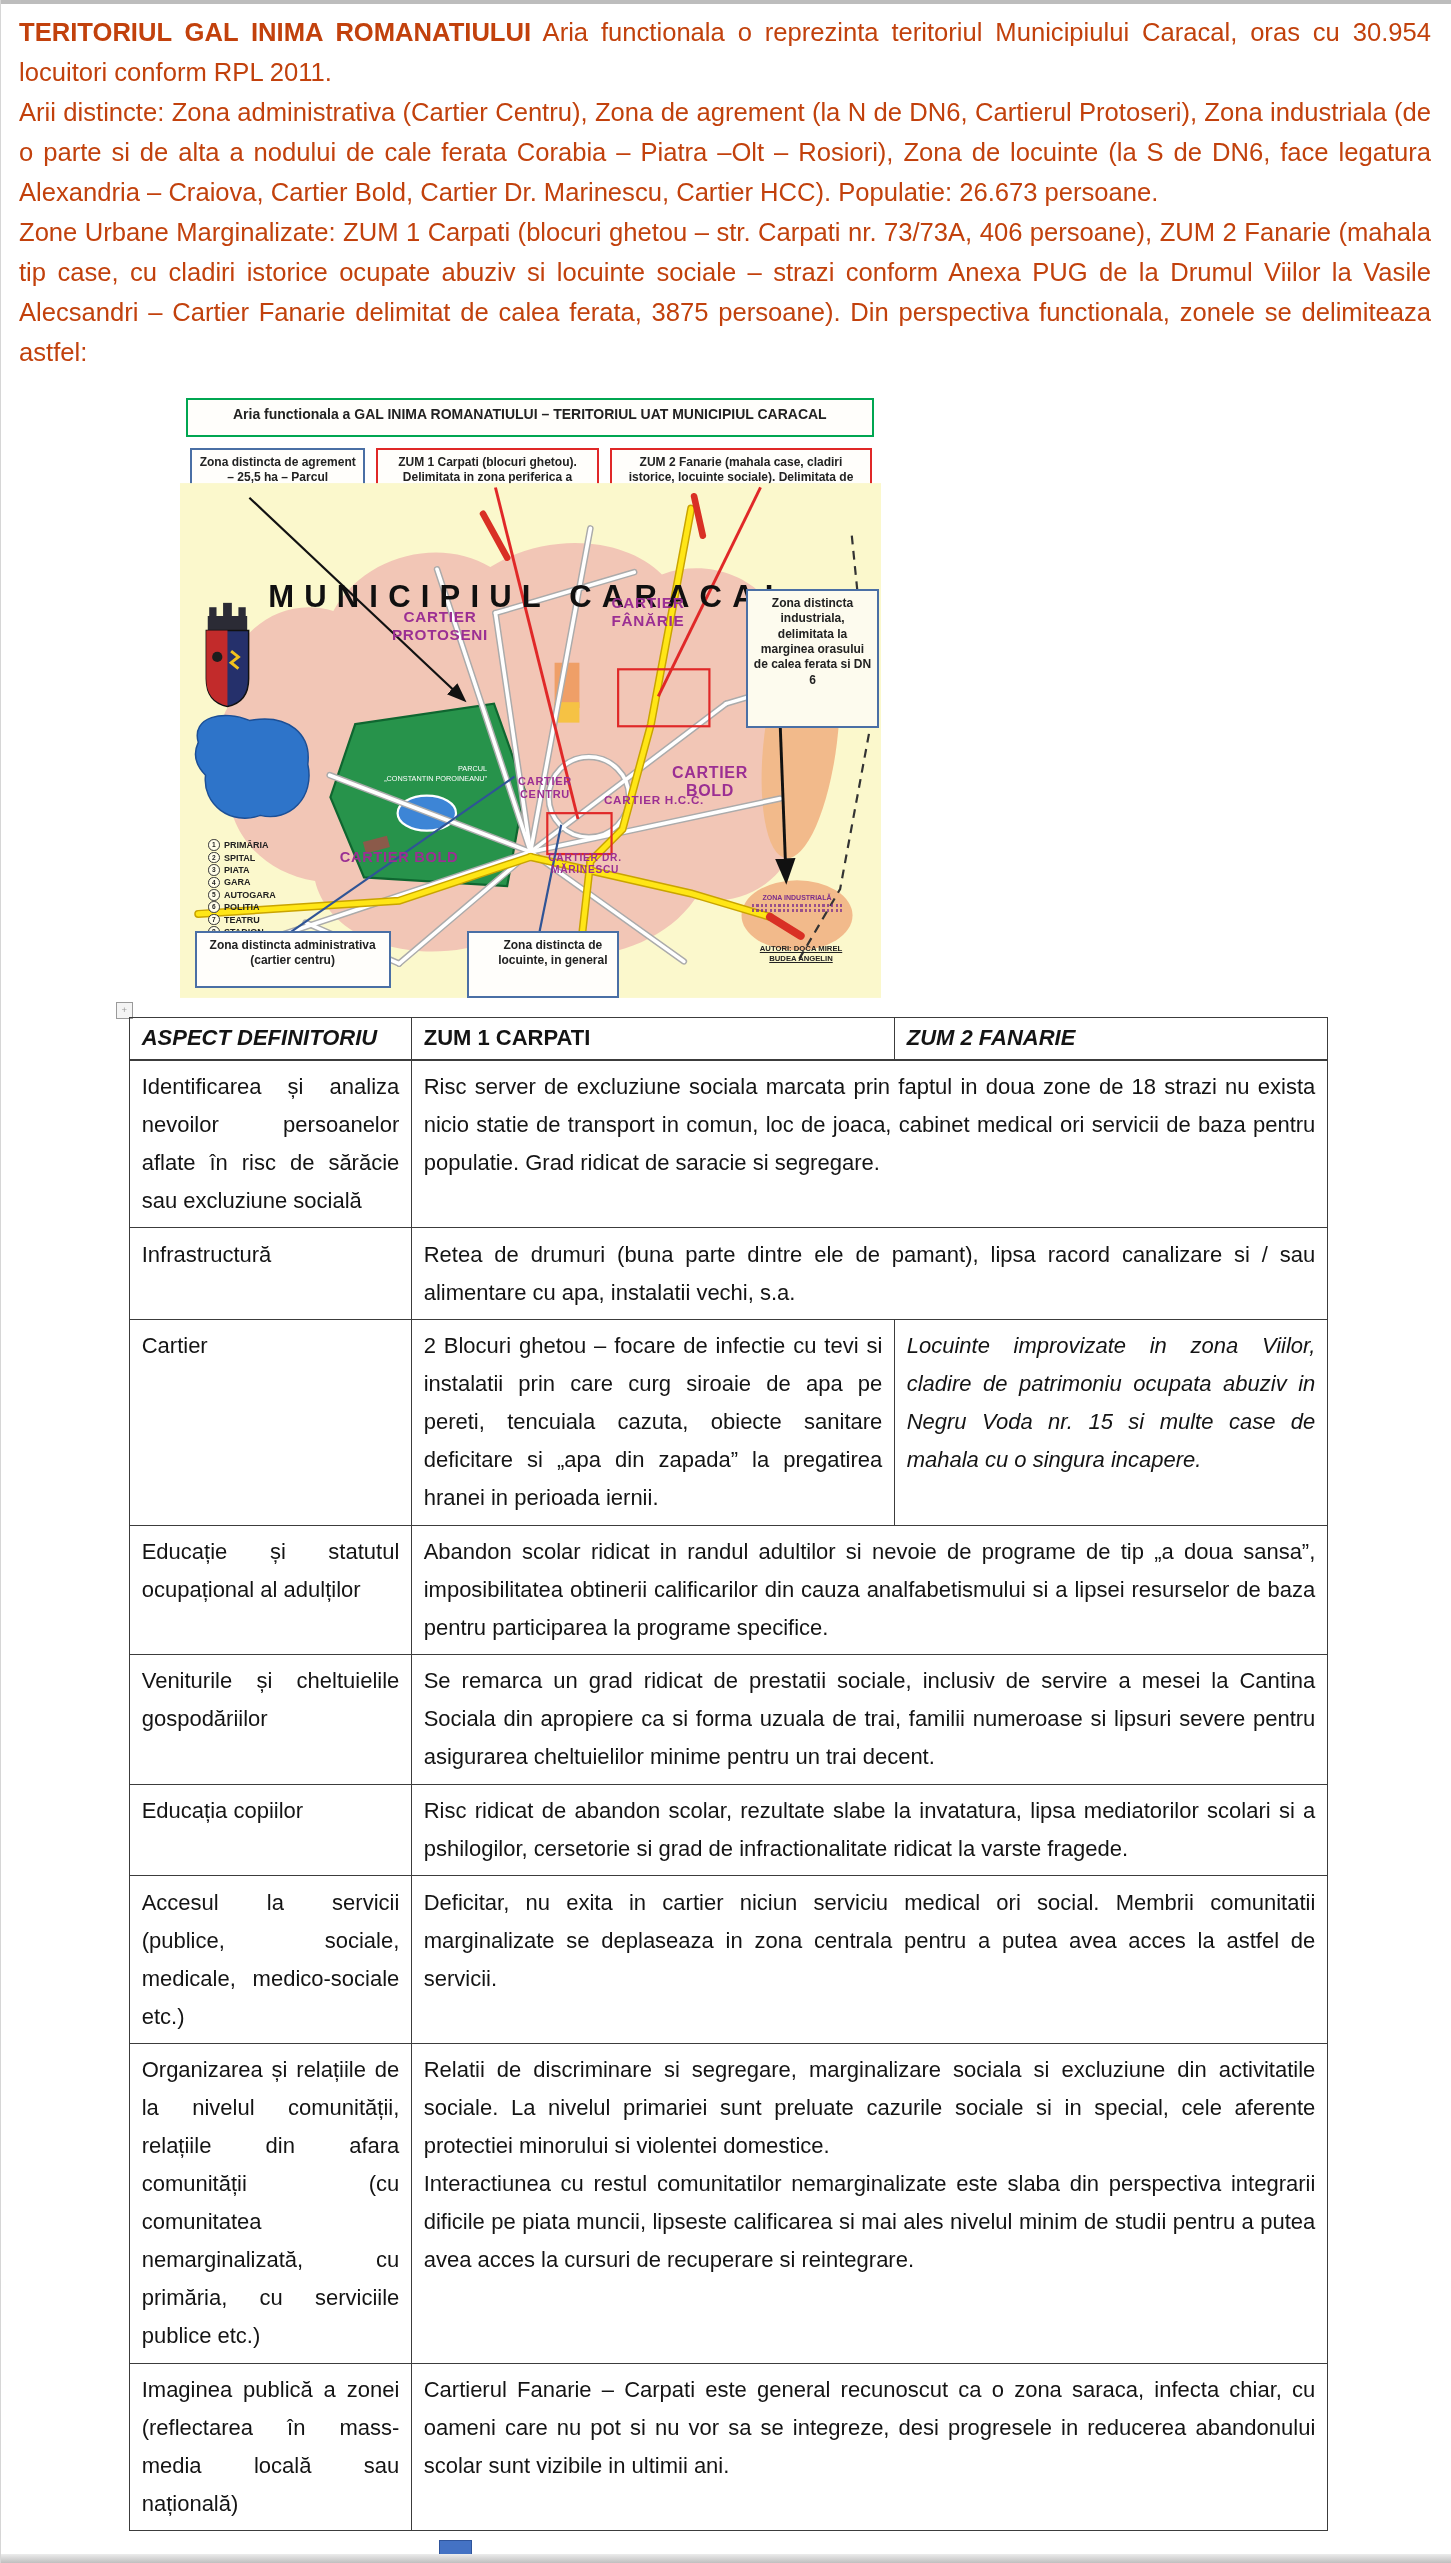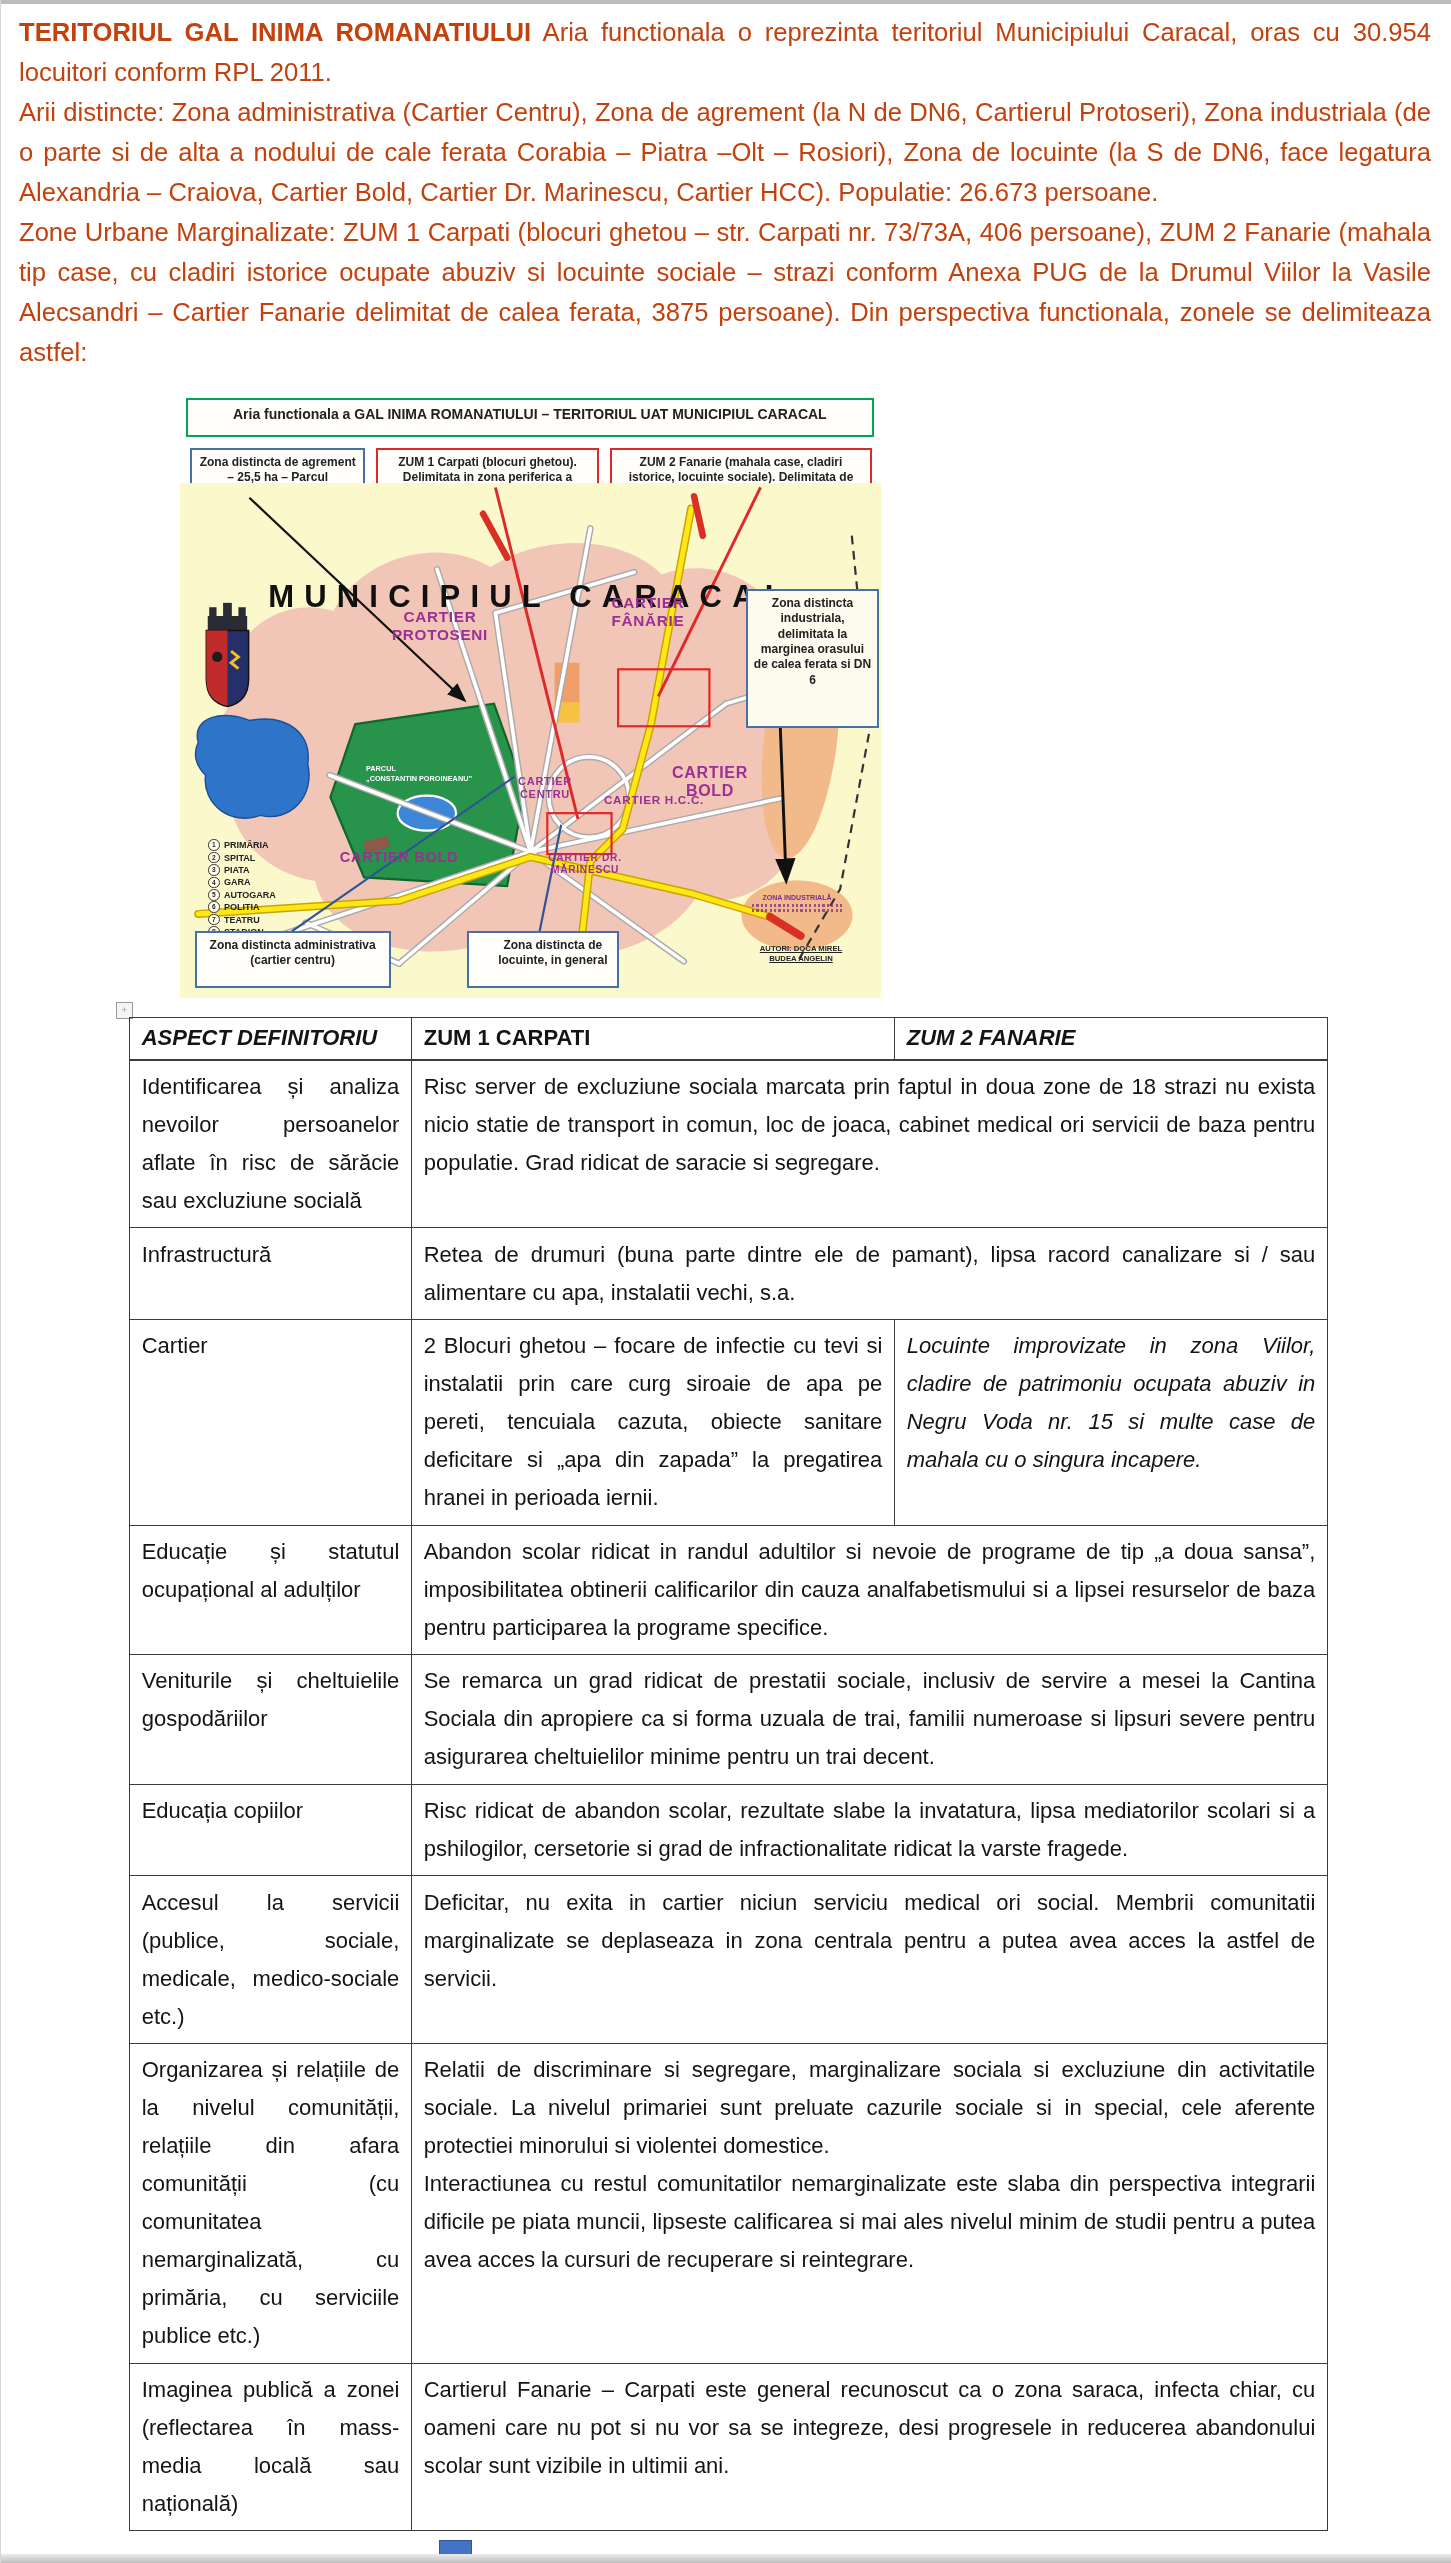--- a/index.html
+++ b/index.html
@@ -20,36 +20,36 @@
            font-size:12px;line-height:15.3px;color:#222;padding:5.1px 4.4px;font-weight:bold;}
   .t-box{left:5.8px;top:2.9px;width:688px;height:39px;border:2.9px solid #00A651;
          font-size:14px;line-height:29px;padding:0;}
   .b-blue{border:2.9px solid #4A6FA5;}
   .b-red{border:2.9px solid #E02828;}
   .c-agrement{left:10.2px;top:53px;width:175px;height:89px;}
   .c-zum1{left:196px;top:53px;width:223px;height:89px;}
   .c-zum2{left:430px;top:53px;width:262px;height:89px;}
   .c-industrial{left:566px;top:194px;width:133px;height:139px;z-index:5;background:#fdfbee;}
   .c-admin{left:14.6px;top:536px;width:196px;height:57px;z-index:6;font-size:12px;}
-  .c-locuinte{left:287px;top:536px;width:152px;height:57px;z-index:6;font-size:12px;padding-left:24px;}
+  .c-locuinte{left:287px;top:536px;width:152px;height:67px;z-index:6;font-size:12px;padding-left:24px;}
   .canvas-wrap{position:absolute;left:0;top:88px;width:701px;height:515px;}
   .canvas-wrap svg{display:block;}
   .city-title{position:absolute;left:66px;top:184px;width:570px;text-align:center;
               font-size:31px;font-weight:bold;letter-spacing:10.2px;color:#101010;z-index:3;}
   .dist{position:absolute;z-index:3;text-align:center;font-weight:bold;color:#9B2F93;
         letter-spacing:0.7px;line-height:1.15;}
   .dist-0{left:194px;top:213px;width:132px;font-size:15.3px;}
   .dist-1{left:402px;top:199px;width:132px;font-size:15.3px;}
   .dist-2{left:468px;top:369px;width:124px;font-size:16px;}
   .dist-3{left:314px;top:380px;width:102px;font-size:11px;}
   .dist-4{left:423px;top:398px;width:102px;font-size:11.7px;}
   .dist-5{left:343px;top:457px;width:124px;font-size:10.2px;}
   .dist-6{left:157px;top:454px;width:124px;font-size:14.6px;}
-  .park-label{position:absolute;left:186px;top:369px;width:121px;z-index:3;text-align:left;
-              color:#fff;font-weight:bold;font-size:7.3px;line-height:10.2px;}
+  .park-label{position:absolute;left:186px;top:369px;width:121px;z-index:3;text-align:right;
+              color:#fff;font-weight:normal;font-size:7.3px;line-height:10.2px;}
   .legend{position:absolute;left:28px;top:444px;width:153px;z-index:4;}
   .legend-item{display:flex;align-items:center;height:12.4px;font-size:9px;font-weight:bold;color:#222;}
   .lnum{width:9.5px;height:9.5px;border:0.7px solid #333;border-radius:50%;font-size:6.6px;
         line-height:9.5px;text-align:center;margin-right:4.4px;flex:none;background:#fffde9;}
   .ind-block{position:absolute;z-index:3;text-align:center;color:#7B2D8B;font-weight:bold;}
   .ind-a{left:593px;top:289px;width:67px;font-size:7px;line-height:8px;}
   .ind-b{left:566px;top:499px;width:102px;font-size:7px;line-height:8px;}
   .dots{height:2.9px;margin:2.2px 5.8px;background:repeating-linear-gradient(90deg,#7B2D8B 0 2.2px,transparent 2.2px 4.4px);opacity:.75;}
   .authors{position:absolute;left:559px;top:549px;width:124px;z-index:3;text-align:center;
            font-size:7.7px;font-weight:bold;color:#222;line-height:9.5px;text-decoration:underline;}

